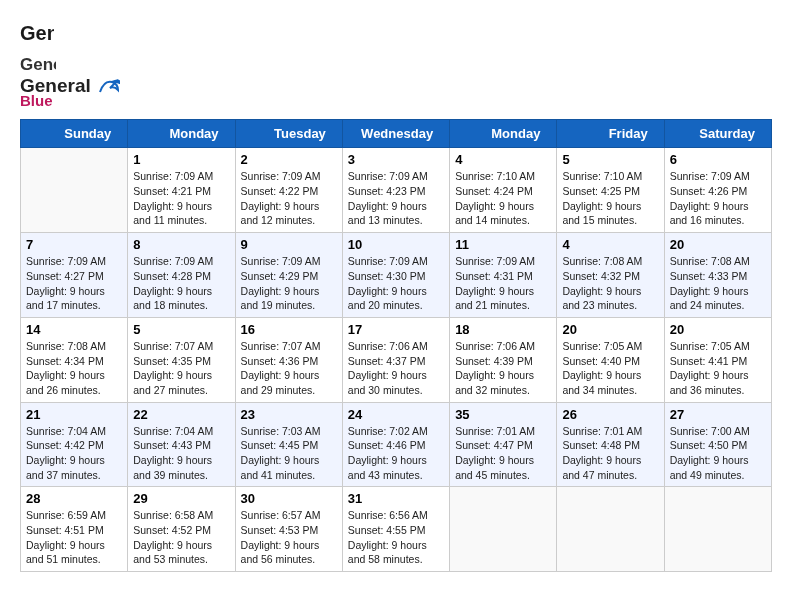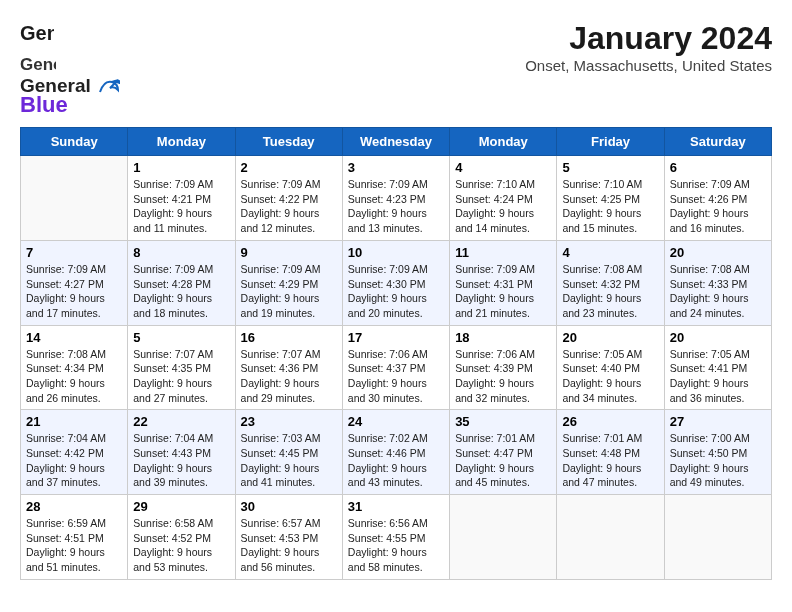--- a/index.html
+++ b/index.html
@@ -39,22 +39,22 @@
       color: #444;
     }
     .calendar {
       width: 100%;
       border-collapse: collapse;
       font-size: 11px;
     }
     .calendar thead tr th {
       background-color: #1565c0;
       color: #fff;
-      padding: 6px 4px;
-      text-align: center;
+      padding: 6px 16px;
+      text-align: right;
       font-size: 13px;
       font-weight: bold;
       border: 1px solid #1255a0;
     }
     .calendar tbody tr td {
       border: 1px solid #ccc;
       vertical-align: top;
       padding: 4px 5px;
       min-height: 80px;
       width: calc(100% / 7);
@@ -101,29 +101,25 @@
 
     <div style="display:flex; align-items:center; gap:0px; margin-top:-4px;">
       <div>
         <div style="font-size:19px; font-weight:bold; color:#222; line-height:1.1;">
           <span>General</span>
           <svg width="22" height="18" viewBox="0 0 22 18" style="vertical-align:middle; margin-left:2px;">
             <path d="M2 14 Q6 2 14 4 Q20 6 20 12 Q16 8 12 10 Q18 4 20 2" stroke="#1565c0" stroke-width="2" fill="none"></path>
             <path d="M14 4 Q22 0 22 6" stroke="#1565c0" stroke-width="2" fill="#1565c0"></path>
           </svg>
         </div>
-        <div style="font-size:22px; font-weight:bold; color:#6d28d9; line-height:1.1; margin-top:-4px;">
+        <div style="font-size:15px; font-weight:bold; color:#be185d; line-height:1.1; margin-top:-4px;">
           <span>Blue</span>
         </div>
       </div>
     </div>
-  </div>
-  <div class="title-section">
-    <div class="main-title">January 2024</div>
-    <div class="subtitle">Onset, Massachusetts, United States</div>
   </div>
 </div>
 
 <table class="calendar">
   <thead>
     <tr id="header-row">
     <th>Sunday</th>
         <th>Monday</th>
         <th>Tuesday</th>
         <th>Wednesday</th>

